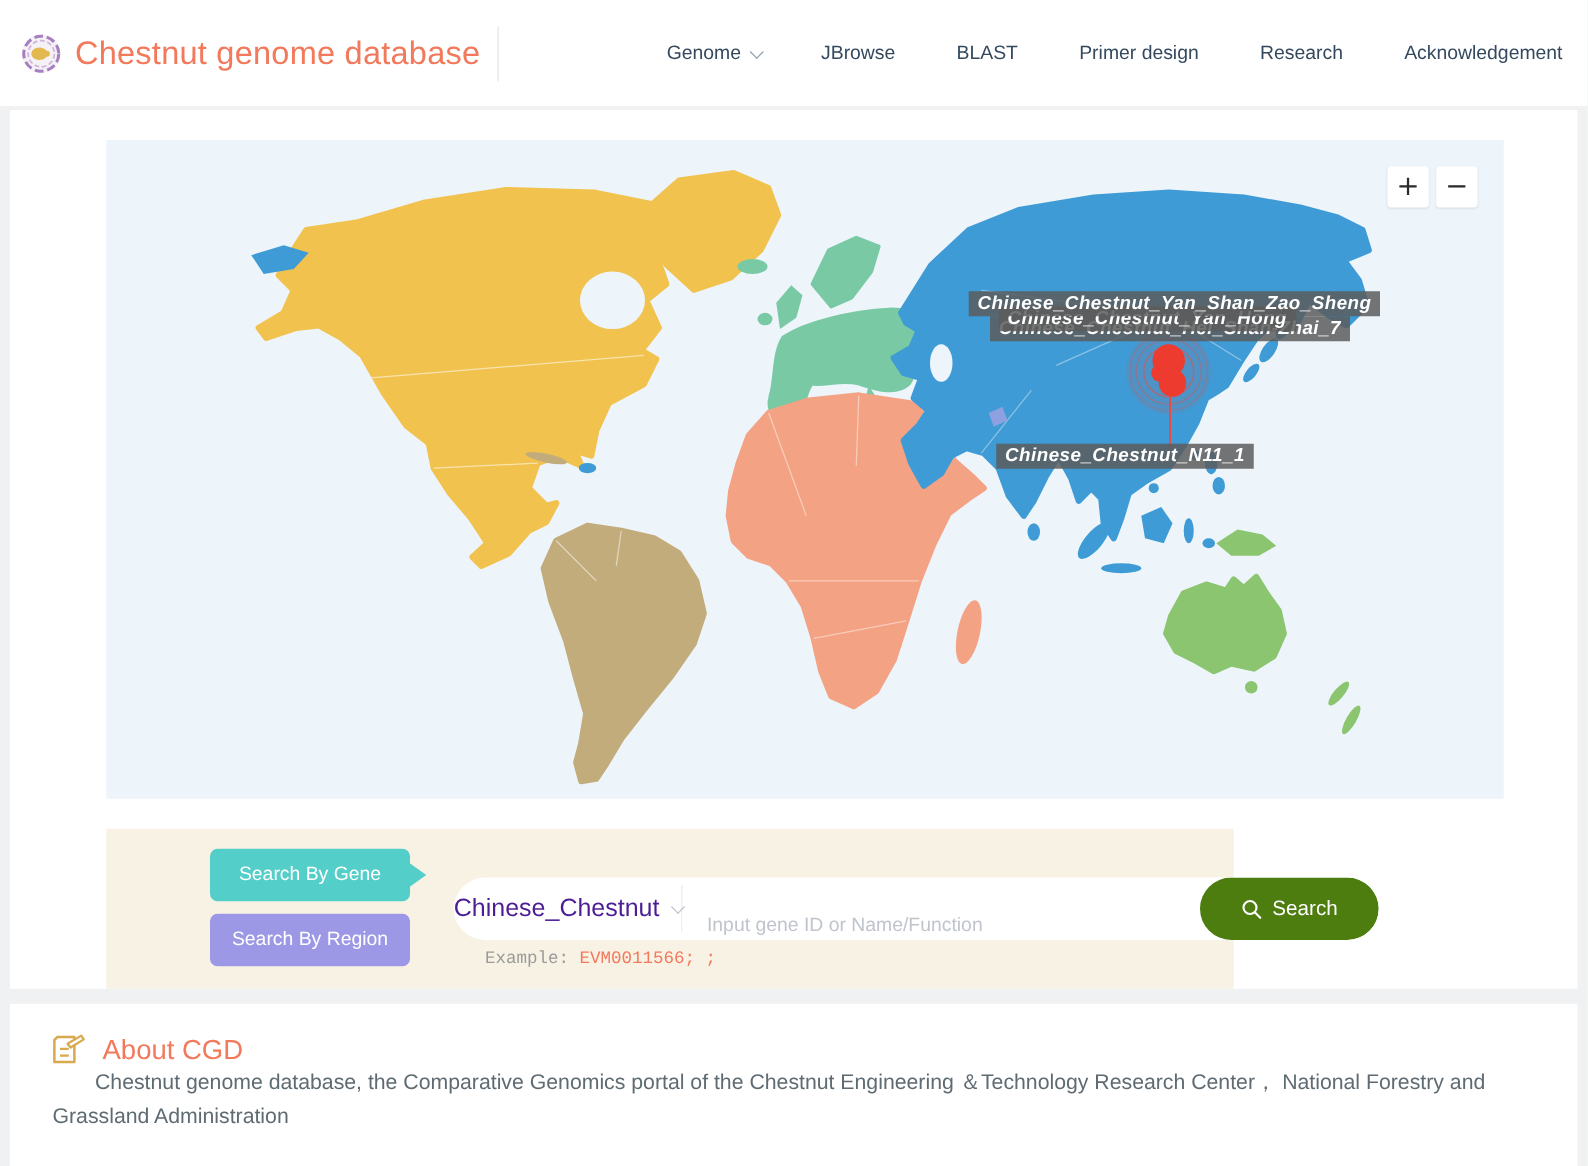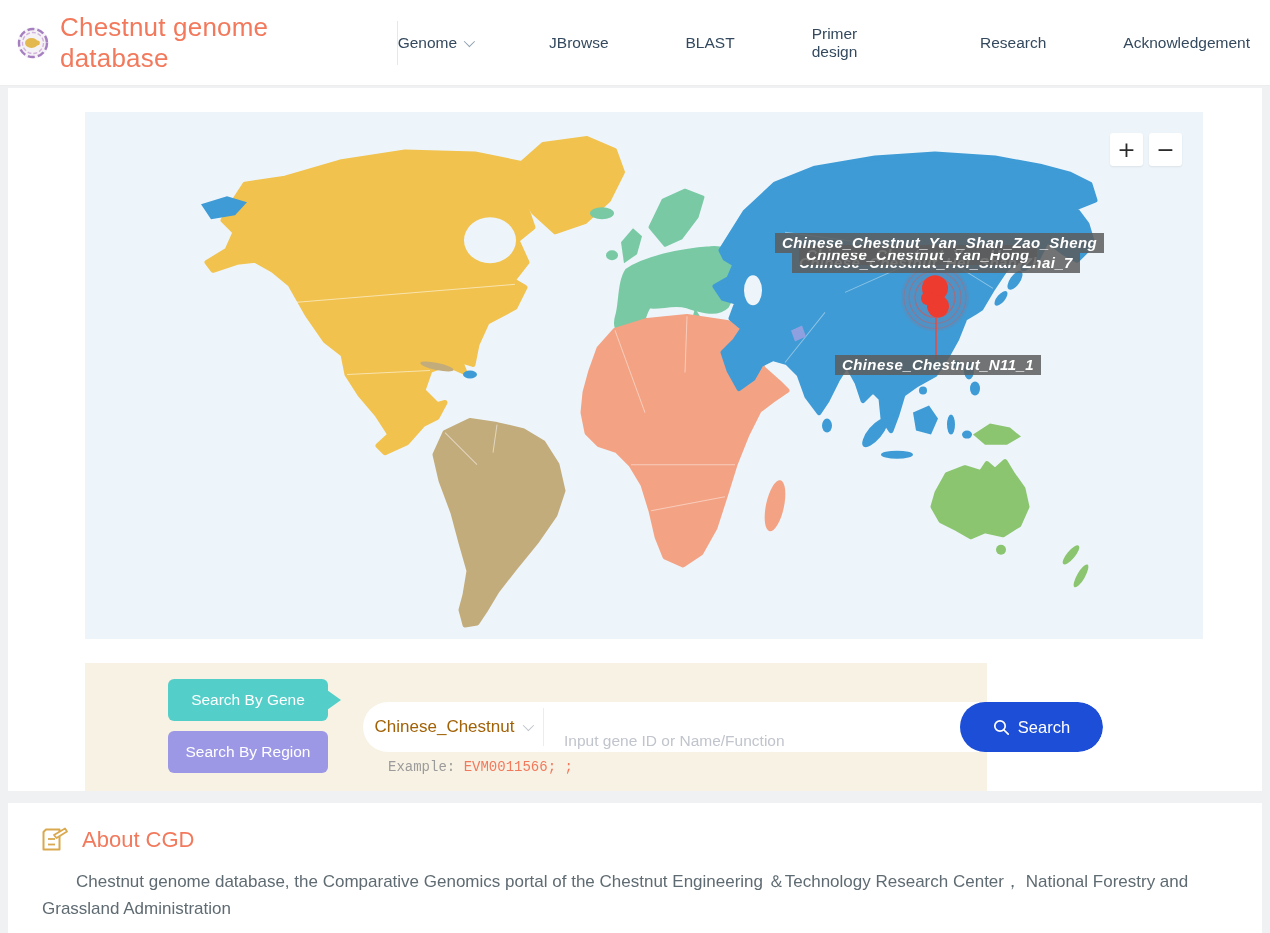--- a/index.html
+++ b/index.html
@@ -5,21 +5,21 @@
   * { margin:0; padding:0; box-sizing:border-box; }
   html,body { width:1270px; height:933px; overflow:hidden;
     font-family:"Liberation Sans","DejaVu Sans",sans-serif; background:#f0f1f2; }
 
   
   .header { height:86px; background:#fff; display:flex; align-items:center;
     padding:0 18px 0 16px; border-bottom:1px solid #ededed; }
   .logo { width:34px; height:34px; flex:0 0 auto; }
   .site-title { color:#f2795c; font-size:26px; margin-left:10px; font-weight:400; letter-spacing:.2px; }
   .title-divider { width:1px; height:44px; background:#e7e7e7; margin-left:14px; }
-  .nav { margin-left:auto; display:flex; align-items:center; gap:77px; padding-right:2px; }
+  .nav { margin-left:auto; display:flex; align-items:center; gap:49px; padding-right:2px; }
   .nav a { color:#34495e; font-size:15.5px; text-decoration:none; display:flex; align-items:center; gap:7px; }
   .chev { width:8px; height:8px; border-right:1.5px solid #90a0b0; border-bottom:1.5px solid #90a0b0;
     transform:rotate(45deg) translateY(-2px); display:inline-block; }
 
   
   .main-card { margin:2px 8px 0 8px; background:#fff; height:703px; }
   .map-area { position:relative; margin:0 59px 0 77px; top:24px; width:1118px; height:527px; background:#edf5fb; }
   .map-svg { position:absolute; inset:0; width:100%; height:100%; }
 
   .zoom-ctrls { position:absolute; top:21px; right:21px; display:flex; gap:6px; }
@@ -38,38 +38,38 @@
   .tab-gene { top:16px; background:#54cec8; }
   .tab-gene .tail { position:absolute; right:-13px; top:50%; transform:translateY(-50%);
     width:0; height:0; border-top:10px solid transparent; border-bottom:10px solid transparent;
     border-left:14px solid #54cec8; }
   .tab-region { top:68px; background:#9c98e6; }
 
   .search-bar { position:absolute; left:278px; top:39px; width:740px; height:50px;
     background:#fff; border-radius:25px; display:flex; align-items:stretch; overflow:hidden; }
   .species-select { flex:0 0 180px; display:flex; align-items:center; justify-content:center;
     gap:9px; cursor:pointer; }
-  .species-select span { color:#a16207; font-size:17px;text-align:center; }
+  .species-select span { color:#4c1d95; font-size:20px;text-align:center; }
   .sel-chev { width:8px; height:8px; border-right:1.5px solid #c0c4cc; border-bottom:1.5px solid #c0c4cc;
     transform:rotate(45deg) translateY(-2px); }
   .bar-divider { width:1px; background:#ececec; margin:6px 0; }
   .gene-input { flex:1; border:none; outline:none; font-size:15.5px; padding:0 20px;
     color:#333; font-family:inherit;margin-top:27px; }
   .gene-input::placeholder { color:#c0c4cc; }
-  .search-btn { flex:0 0 143px; background:#1d4ed8; color:#fff; border:none;
+  .search-btn { flex:0 0 143px; background:#4d7c0f; color:#fff; border:none;
     border-radius:25px 25px 25px 25px; margin-left:-25px; font-size:16.5px; cursor:pointer;
     display:flex; align-items:center; justify-content:center; gap:8px; font-family:inherit; }
   .example-line { position:absolute; left:303px; top:96px; font-size:14px; color:#9b9b9b;font-family:Liberation Mono, monospace; }
   .example-line b { color:#f2795c; font-weight:400; }
 
   
   .about-card { margin:12px 8px 0 8px; background:#fff; height:140px; padding:23px 34px 0 34px; }
   .about-head { display:flex; align-items:center; gap:13px; }
   .about-title { color:#f2795c; font-size:22px; }
-  .about-body { margin-top:16px; color:#5f6b72; font-size:17px; line-height:1.58; text-indent:2em; }
+  .about-body { margin-top:0; color:#5f6b72; font-size:17px; line-height:1.58; text-indent:2em; }
 </style>
 </head>
 <body>
 
 <div class="header">
   <svg class="logo" viewBox="0 0 34 34">
     <circle cx="17" cy="17" r="15.5" fill="#f5f2f6"></circle>
     <circle cx="17" cy="17" r="14" fill="none" stroke="#a57fc0" stroke-width="2.4" stroke-dasharray="7 3"></circle>
     <circle cx="17" cy="17" r="10.5" fill="none" stroke="#d3b3dd" stroke-width="1.4" stroke-dasharray="4 2"></circle>
     <ellipse cx="15.5" cy="17" rx="6.5" ry="5" fill="#e3b84e"></ellipse>
@@ -181,21 +181,21 @@
         <line x1="851" y1="205" x2="851" y2="247" stroke="#e84c44" stroke-width="1.6"></line>
         <circle cx="850" cy="176" r="13" fill="#ed3b30"></circle>
         <circle cx="853" cy="194" r="11" fill="#ed3b30"></circle>
         <circle cx="843" cy="186" r="7" fill="#ed3b30"></circle>
       </g>
     </svg>
 
     <div class="map-label" style="left:690px; top:121px; z-index:4;">Chinese_Chestnut_Yan_Shan_Zao_Sheng</div>
     <div class="map-label" style="left:714px; top:133px; z-index:3;">Chinese_Chestnut_Yan_Hong</div>
     <div class="map-label" style="left:707px; top:141px; z-index:2;">Chinese_Chestnut_Hei_Shan-Zhai_7</div>
-    <div class="map-label" style="left:750px; top:243px; z-index:2;">Chinese_Chestnut_N11_1</div>
+    <div class="map-label" style="left:712px; top:243px; z-index:2;">Chinese_Chestnut_N11_1</div>
 
     <div class="zoom-ctrls">
       <button class="zoom-btn">+</button>
       <button class="zoom-btn">−</button>
     </div>
   </div>
 
   <div class="search-panel">
     <button class="tab-btn tab-gene">
       <span>Search By Gene</span>

